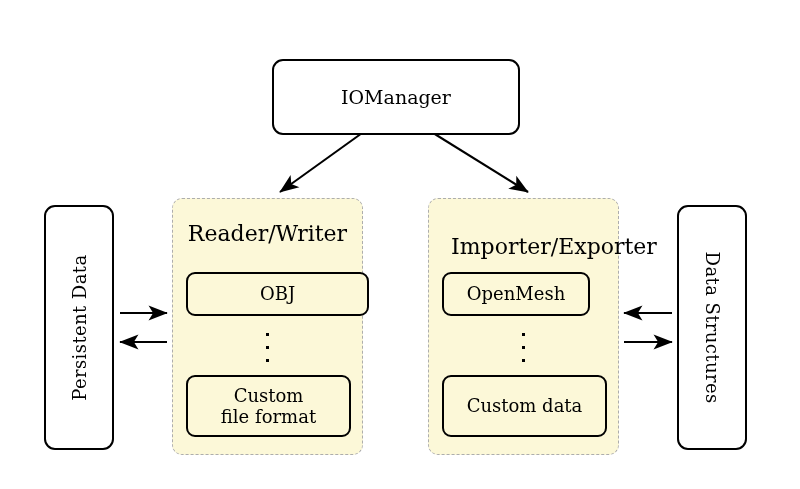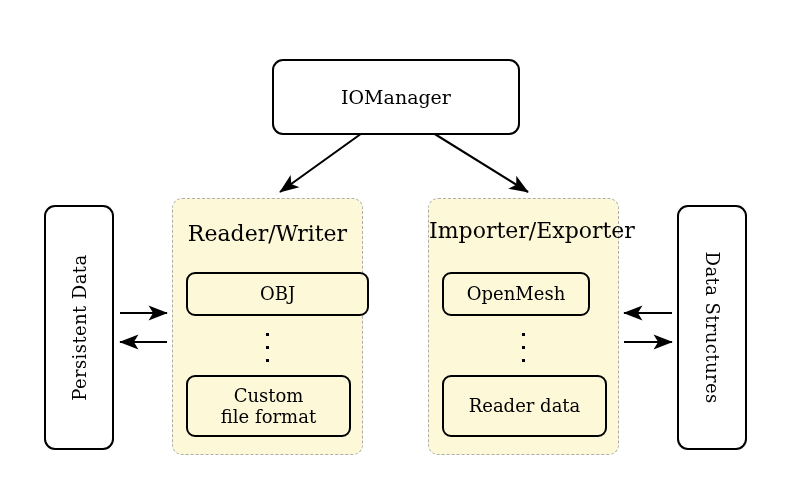--- a/index.html
+++ b/index.html
@@ -167,34 +167,34 @@
     </div>
 
     <div class="node item-node" style="left:13px; top:176px; width:165px; height:62px;">
       <span class="item-line">Custom</span>
       <span class="item-line">file format</span>
     </div>
   </div>
 
   <div class="group-box" style="left:428px; top:198px; width:191px; height:257px;">
 
-    <div class="group-title" style="top:19px;">Importer/Exporter</div>
+    <div class="group-title" style="top:35px;padding-left:22px;">Importer/Exporter</div>
 
     <div class="node item-node" style="left:13px; top:73px; width:148px; height:44px;">
       <span class="item-line">OpenMesh</span>
     </div>
 
     <div class="vdots" style="left:50%; top:134px; margin-left:-1.5px; width:3px; height:29px;">
       <i></i>
         <i></i>
         <i></i>
     </div>
 
     <div class="node item-node" style="left:13px; top:176px; width:165px; height:62px;">
-      <span class="item-line">Reader data</span>
+      <span class="item-line">Custom data</span>
     </div>
   </div>
 
   <div class="node side-node" style="left:677px; top:205px; width:70px; height:245px;">
     <span class="side-label rot-cw">Data Structures</span>
   </div>
 
 </div>
 
 </body></html>

